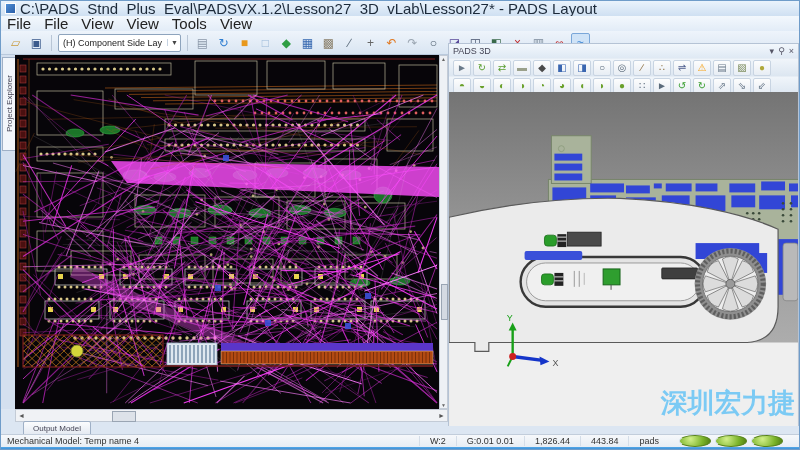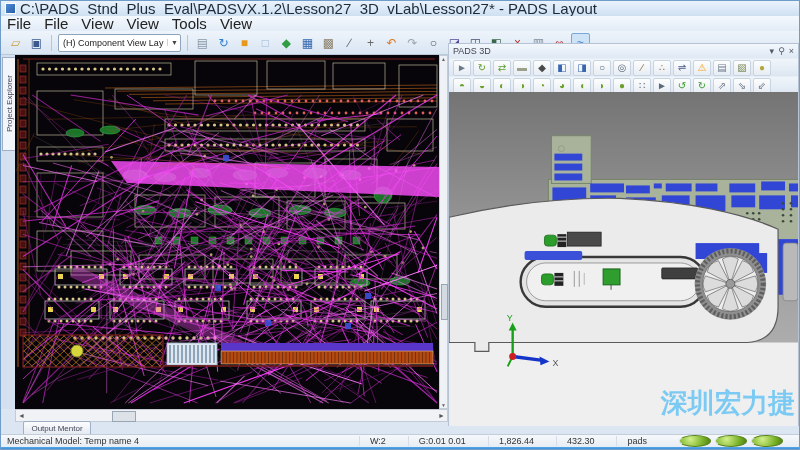--- a/index.html
+++ b/index.html
@@ -62,21 +62,21 @@
   .p3d-row .tbtn{width:16px;height:14px;font-size:10px;border:1px solid #c8d4e2;
     background:linear-gradient(#fdfdfd,#e7edf4);margin:0 1px;}
   .viewport3d{position:absolute;left:0;top:48px;width:349px;height:334px;background:#9a9a9a;}
   
   .outtab{position:absolute;left:22px;top:420px;width:66px;height:13px;background:linear-gradient(#fbfcfe,#e3e9f1);
     border:1px solid #9fb0c6;border-radius:2px 2px 0 0;font-size:8px;color:#445;
     display:flex;align-items:center;justify-content:center;}
   .statusbar{position:absolute;left:0;top:433px;width:100%;height:13px;background:linear-gradient(#f6f8fb,#e7edf4);
     border-top:1px solid #c2cddb;display:flex;align-items:center;font-size:9px;color:#333;
     padding:0 6px;box-sizing:border-box;}
-  .sb-right{margin-left:auto;display:flex;align-items:center;gap:12px;}
+  .sb-right{margin-left:auto;display:flex;align-items:center;gap:0;}
   .sb-right span{padding:0 10px;border-left:1px solid #d4dde8;}
   .leds{display:flex;gap:4px;padding-left:10px;}
   .led{width:10px;height:10px;border-radius:50%;background:radial-gradient(circle at 35% 30%,#d2ef8a,#7ab329 60%,#4f7d12);
     border:1px solid #55801a;}
   .bluestrip{position:absolute;left:0;top:446px;width:100%;height:4px;background:linear-gradient(#53a7e8,#2e7cc4);}
 </style>
 </head>
 <body>
 
 <div class="screen">
@@ -92,21 +92,21 @@
       <span class="menu-item">View</span>
       <span class="menu-item">View</span>
       <span class="menu-item">Tools</span>
       <span class="menu-item">View</span>
     </div>
 
   <div class="toolbar">
     <span id="tb-file"><span class="tbtn" style="color: rgb(201, 154, 61);">▱</span><span class="tbtn" style="color: rgb(58, 90, 140);">▣</span></span>
     <span class="tsep"></span>
     <span class="layer-select">
-      <span class="val">(H) Component View Lay</span>
+      <span class="val">(H) Component Side Lay</span>
       <span class="arr">▼</span>
     </span>
     <span class="tsep"></span>
     <span id="tb-main"><span class="tbtn" style="color: rgb(138, 151, 168);">▤</span><span class="tbtn" style="color: rgb(46, 125, 209);">↻</span><span class="tbtn" style="color: rgb(232, 152, 28);">■</span><span class="tbtn" style="color: rgb(154, 184, 216);">□</span><span class="tbtn" style="color: rgb(47, 158, 68);">◆</span><span class="tbtn" style="color: rgb(53, 103, 176);">▦</span><span class="tbtn" style="color: rgb(138, 127, 106);">▩</span><span class="tbtn" style="color: rgb(90, 106, 122);">∕</span><span class="tbtn" style="color: rgb(102, 102, 102);">+</span><span class="tbtn" style="color: rgb(224, 120, 32);">↶</span><span class="tbtn" style="color: rgb(154, 165, 177);">↷</span><span class="tbtn" style="color: rgb(74, 90, 106);">○</span><span class="tbtn" style="color: rgb(90, 74, 154);">◪</span><span class="tbtn" style="color: rgb(68, 80, 106);">◫</span><span class="tbtn" style="color: rgb(58, 106, 74);">◧</span><span class="tbtn" style="color: rgb(192, 48, 48);">×</span><span class="tbtn" style="color: rgb(122, 138, 154);">▥</span><span class="tbtn" style="color: rgb(192, 48, 48);">∞</span><span class="tbtn active" style="color: rgb(46, 125, 209);">≈</span></span>
   </div>
 
   <div class="leftstrip">
     <div class="vtab">Project Explorer</div>
   </div>
 
@@ -1456,28 +1456,28 @@
           <circle cx="64" cy="266" r="3.5" fill="#cc2020"></circle>
           <text x="58" y="230" font-size="9" fill="#18a018">Y</text>
           <text x="104" y="276" font-size="9" fill="#555">X</text>
         </g>
 
         <text x="348" y="322" text-anchor="end" font-size="27" font-weight="bold" fill="#72c7f5" opacity="0.92">深圳宏力捷</text>
       </svg>
     </div>
   </div>
 
-  <div class="outtab">Output Mentor</div>
+  <div class="outtab">Output Model</div>
   <div class="statusbar">
     <span>Mechanical Model: Temp name 4</span>
     <span class="sb-right">
       <span>W:2</span>
       <span>G:0.01 0.01</span>
       <span>1,826.44</span>
-      <span>432.30</span>
+      <span>443.84</span>
       <span>pads</span>
       <span class="leds" style="border:none">
         <span class="led"></span>
         <span class="led"></span>
         <span class="led"></span>
       </span>
     </span>
   </div>
   <div class="bluestrip"></div>
 </div>

